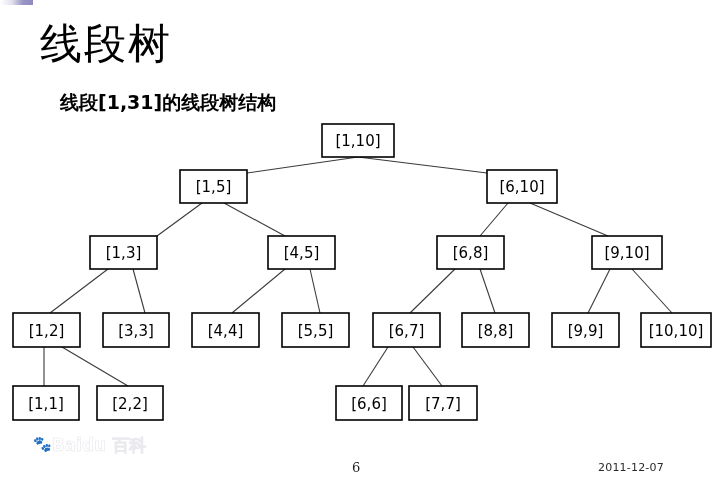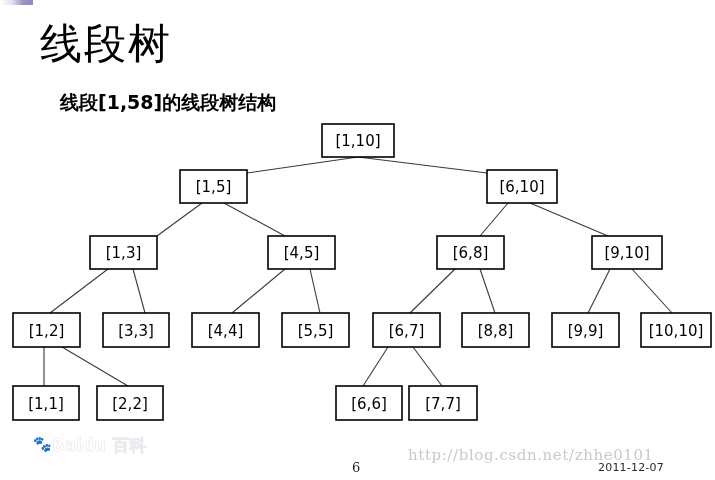--- a/index.html
+++ b/index.html
@@ -129,21 +129,21 @@
 </style>
 </head>
 <body>
 
 <div id="slide">
 
   <div class="accent-bar"></div>
 
   <div class="title">线段树</div>
 
-  <div class="subtitle">线段[1,58]的线段树结构</div>
+  <div class="subtitle">线段[1,31]的线段树结构</div>
 
   <svg id="tree-svg" viewBox="0 0 715 480" xmlns="http://www.w3.org/2000/svg">
     <g id="edge-layer">
         <line x1="358" y1="157" x2="247" y2="173" class="edge"></line>
         <line x1="358" y1="157" x2="487" y2="173" class="edge"></line>
         <line x1="202" y1="203" x2="157" y2="236" class="edge"></line>
         <line x1="224" y1="203" x2="285" y2="236" class="edge"></line>
         <line x1="508" y1="203" x2="480" y2="236" class="edge"></line>
         <line x1="530" y1="203" x2="608" y2="236" class="edge"></line>
         <line x1="108" y1="269" x2="50" y2="313" class="edge"></line>
@@ -236,19 +236,18 @@
           <rect x="409" y="386" width="68" height="34" class="node-box"></rect>
           <text x="443" y="404" class="node-label">[7,7]</text>
         </g>
       </g>
   </svg>
 
   <div class="watermark">
     <span class="paw">🐾</span><span>Baidu 百科</span>
   </div>
 
-  <div class="blog-url">http://blog.csdn.net/zhhe0101</div>
 
   <div class="page-number">6</div>
 
   <div class="date-stamp">2011-12-07</div>
 
 </div>
 
 </body></html>

